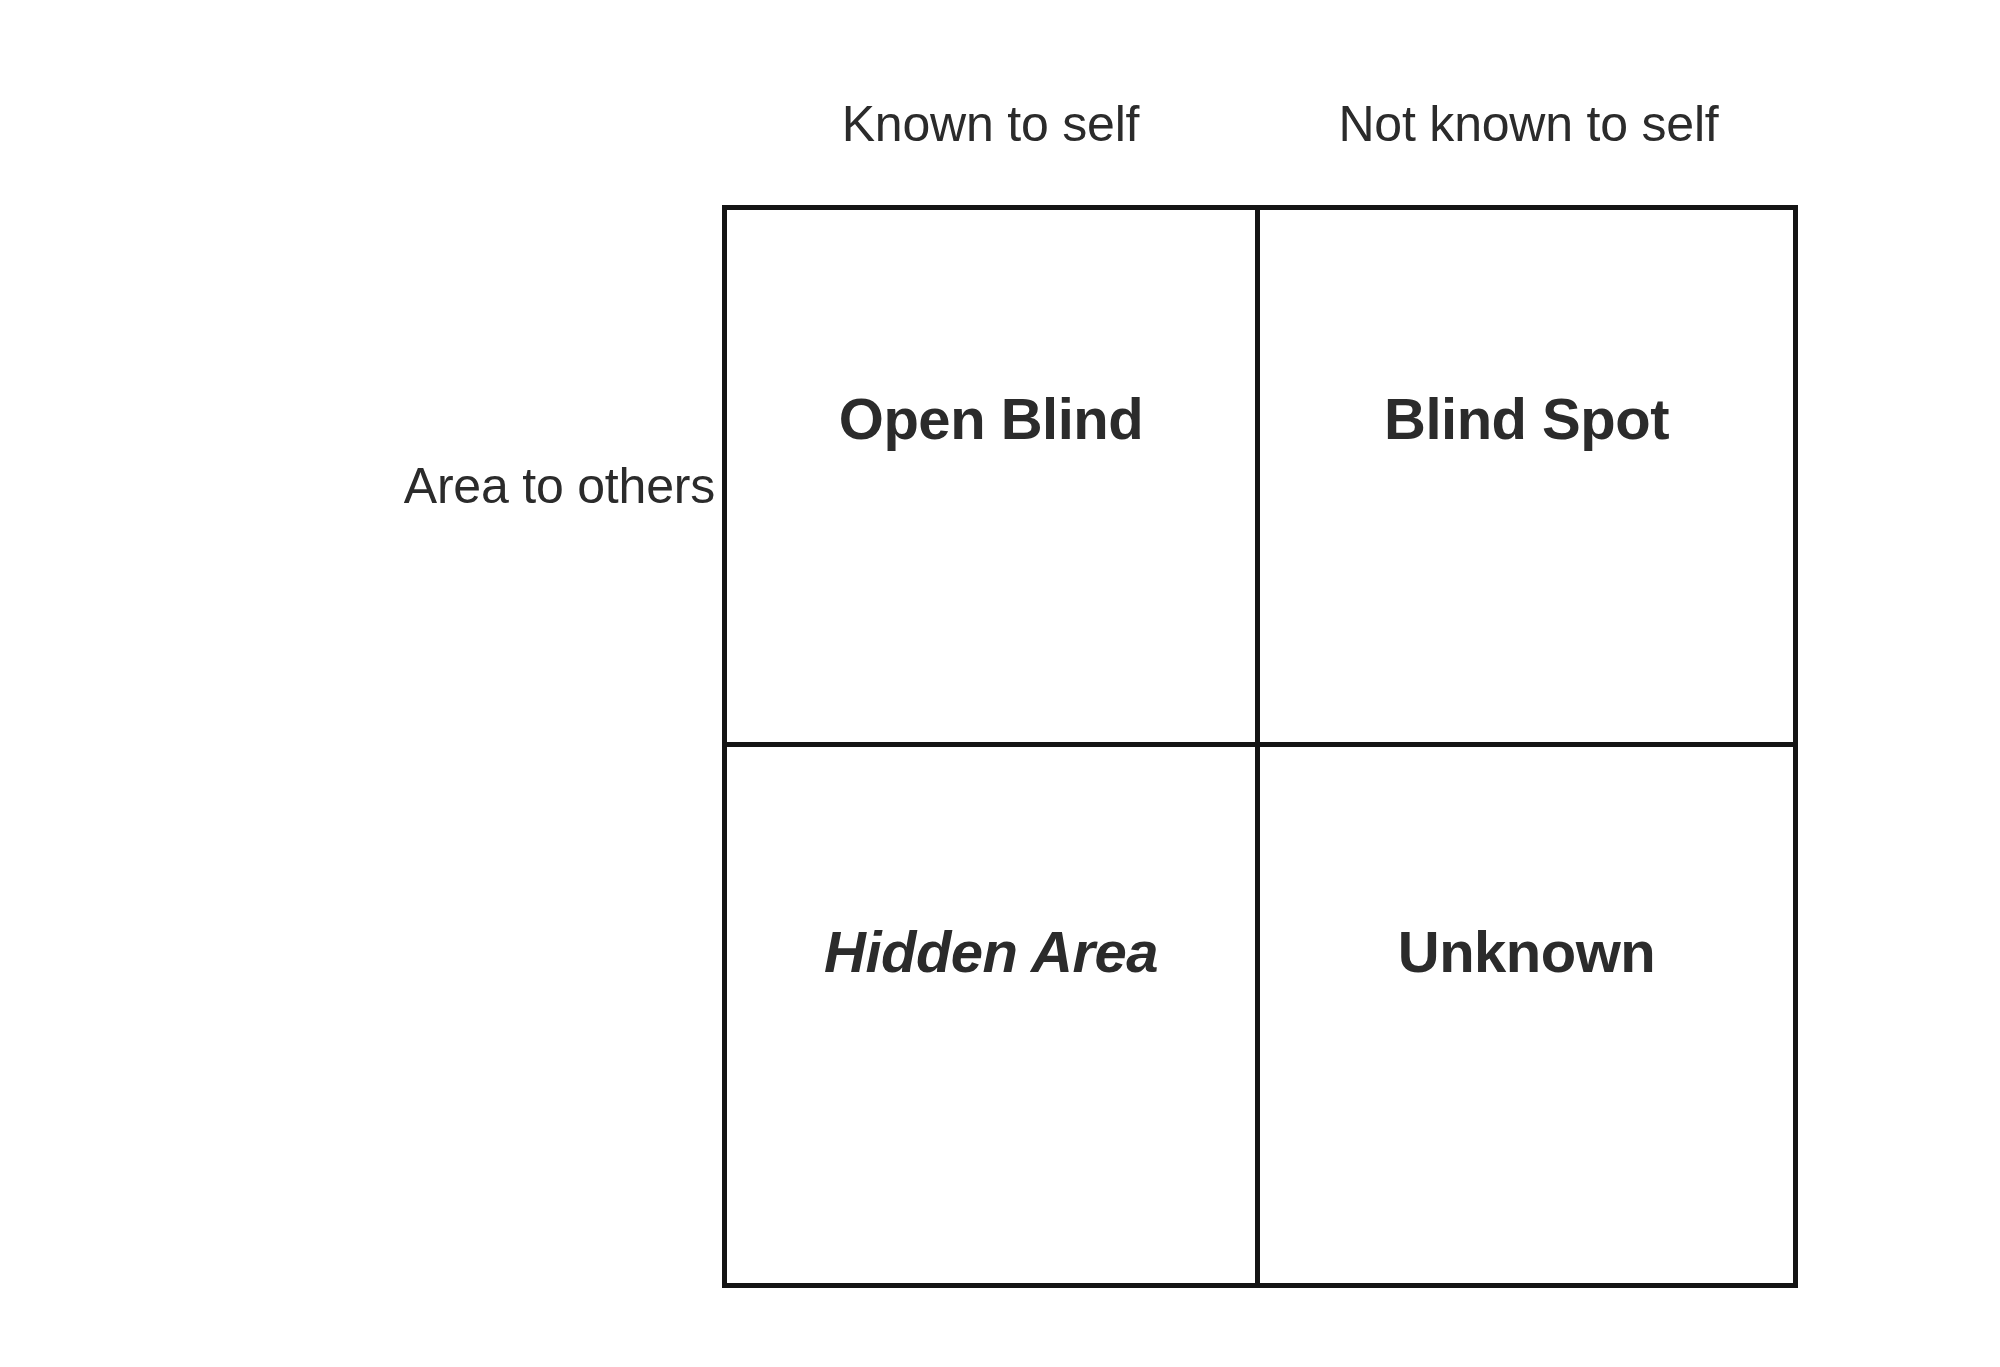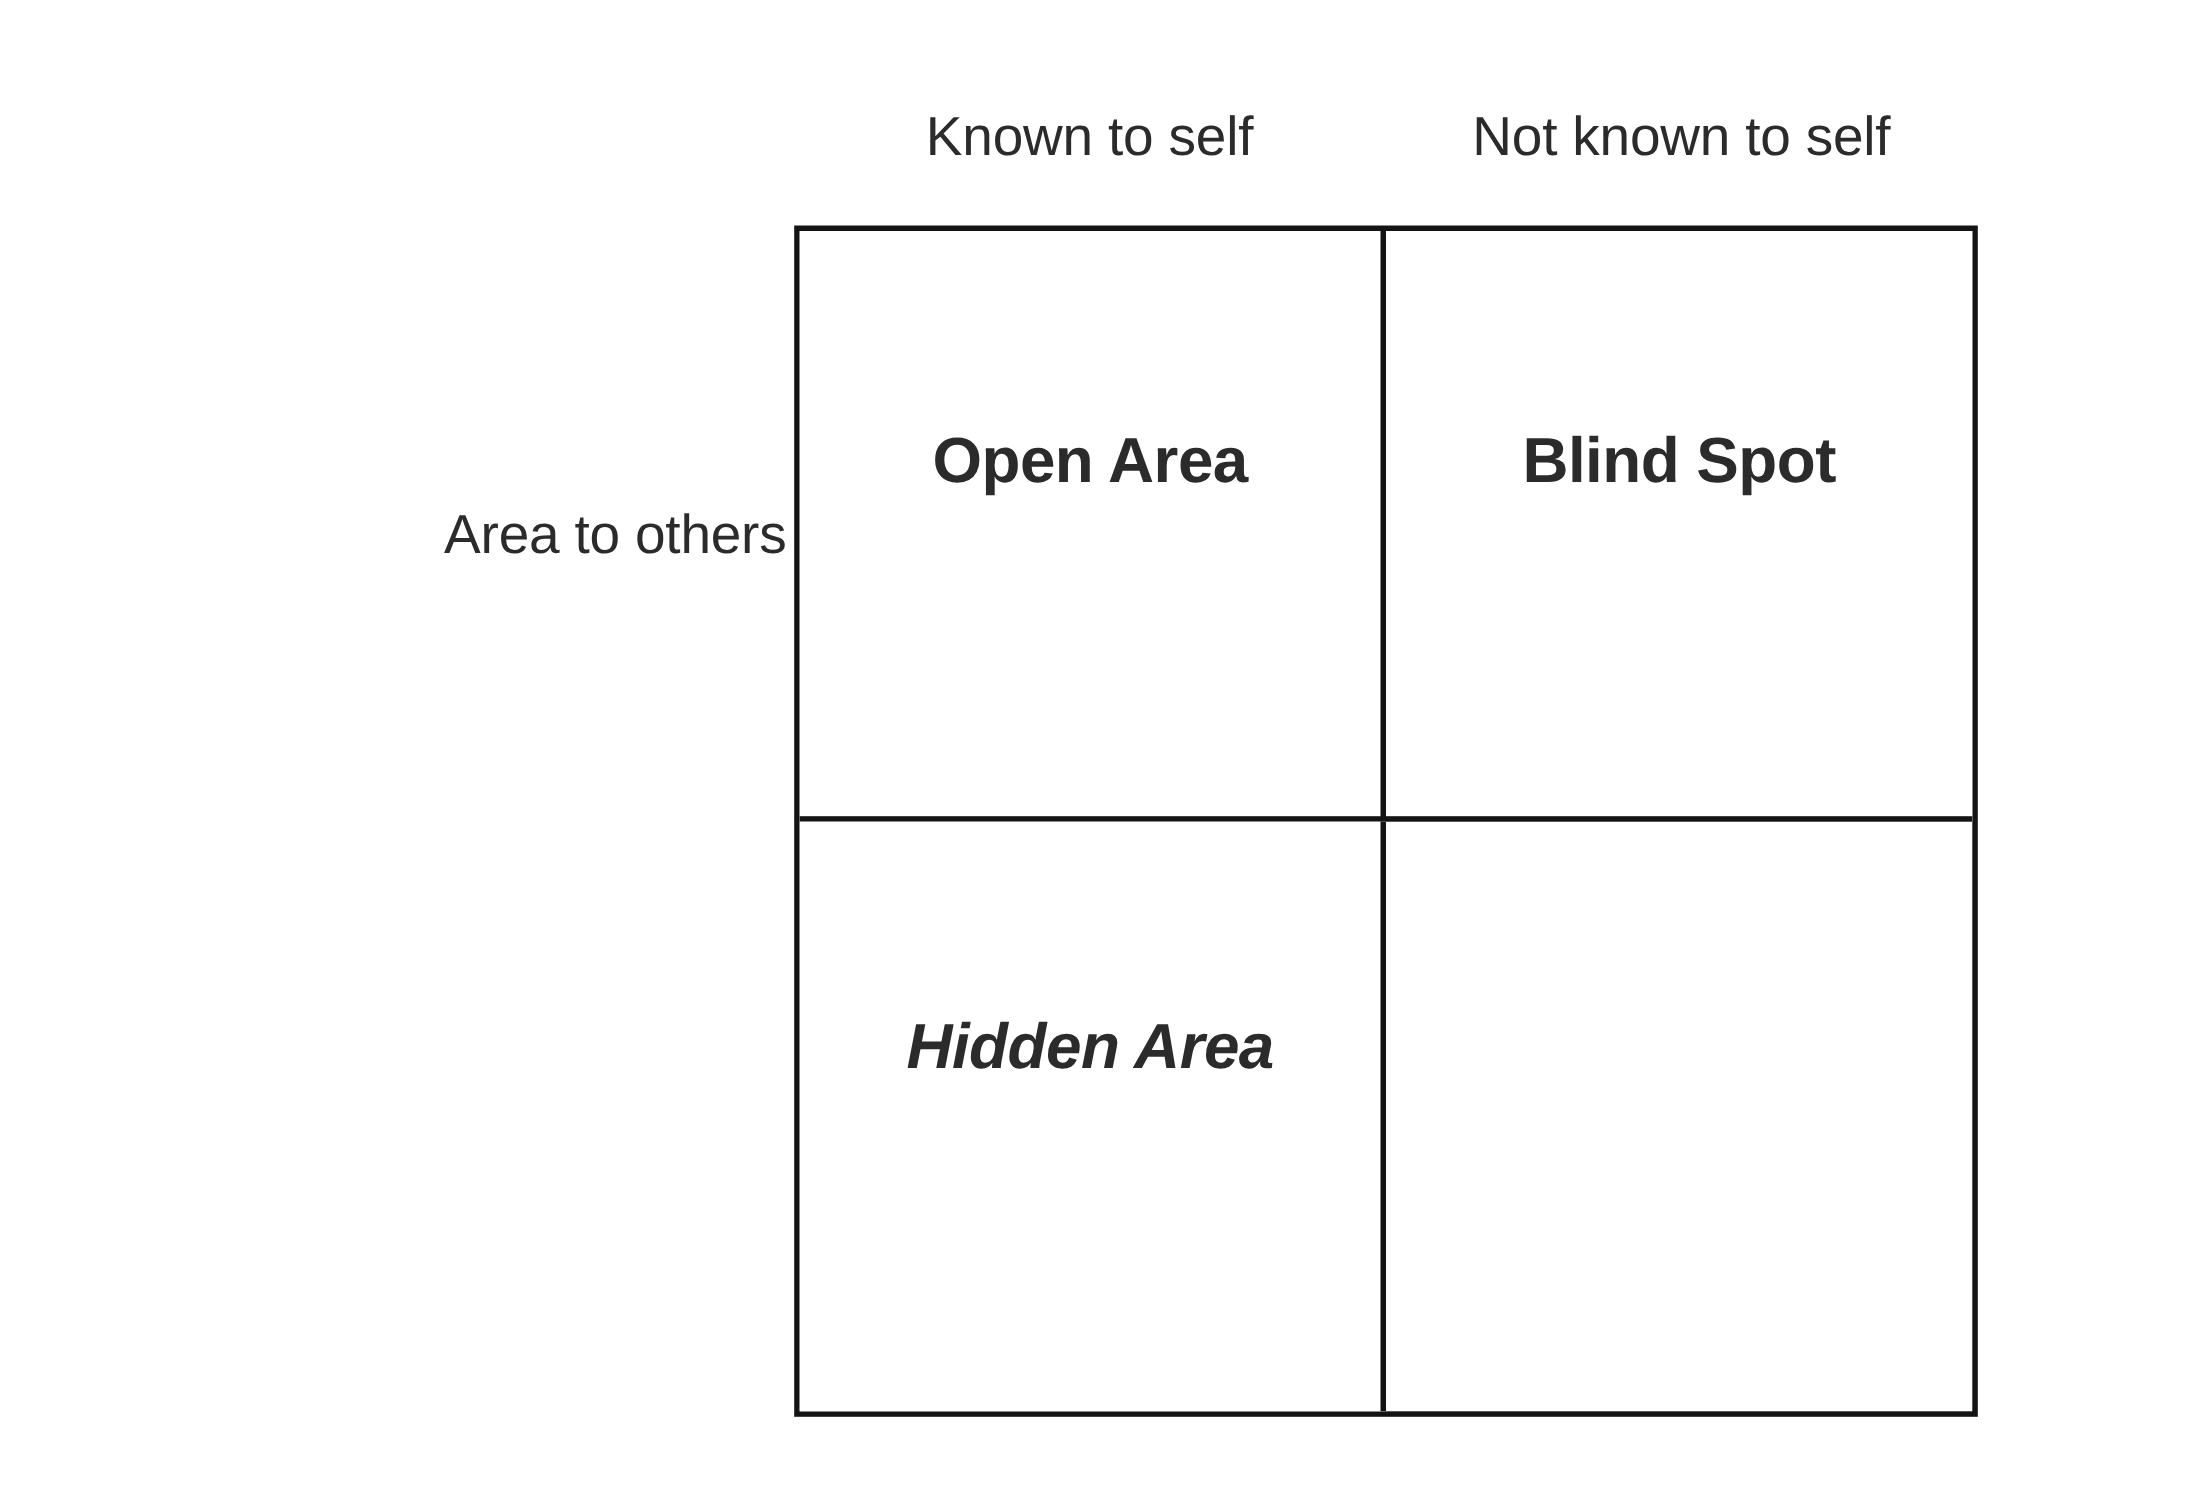--- a/index.html
+++ b/index.html
@@ -120,27 +120,30 @@
   <div class="col-header col-header-1">Not known to self</div>
 
   <div class="col-header col-header-0">Known to self</div>
 
   <div class="row-label row-label-0">Area to others</div>
 
 
   <div class="grid">
 
     <div class="cell cell-0">
-      <div class="cell-label">Open Area</div>
+      <div class="cell-label">Open Blind</div>
     </div>
 
     <div class="cell cell-1">
       <div class="cell-label">Blind Spot</div>
     </div>
 
     <div class="cell cell-2">
       <div class="cell-label">Hidden Area</div>
     </div>
 
+    <div class="cell cell-3">
+      <div class="cell-label">Unknown</div>
+    </div>
 
   </div>
 
 </div>
 
 </body></html>

